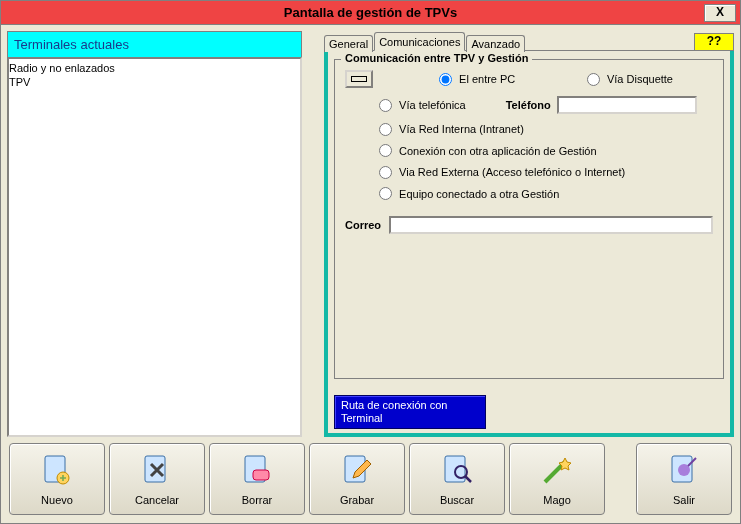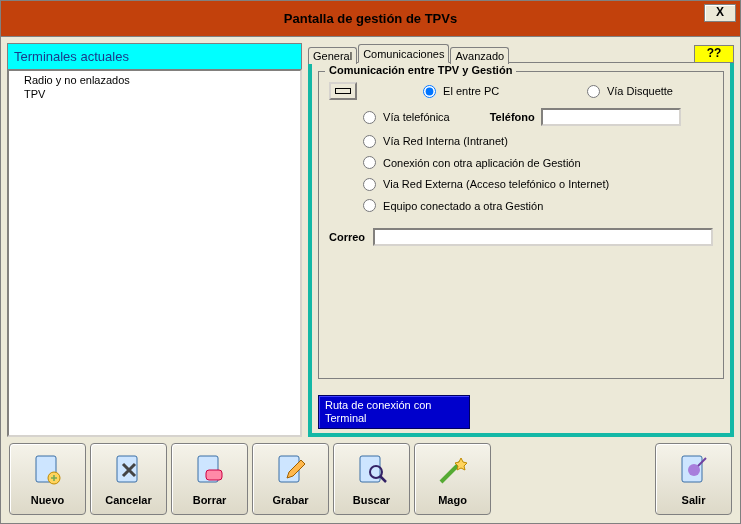--- a/index.html
+++ b/index.html
@@ -1,30 +1,30 @@
 <!DOCTYPE html>
 <html><head>
 <meta charset="utf-8">
 <style>
   * { box-sizing: border-box; font-family: Arial, sans-serif; font-size: 11px; }
   body { margin: 0; background: #fff; width: 741px; height: 524px; }
   
   .window { width: 741px; height: 524px; border: 1px solid #808080; background: #ece9d8; display: flex; flex-direction: column; }
   
-  .titlebar { height: 36px; background: #c2410c; border-bottom: 1px solid #808080; display: flex; align-items: center; justify-content: center; position: relative; }
+  .titlebar { height: 24px; background: #ef4444; border-bottom: 1px solid #808080; display: flex; align-items: center; justify-content: center; position: relative; }
   .title-text { font-weight: bold; font-size: 13px; color: #000; }
   .close-btn { position: absolute; right: 4px; top: 3px; width: 32px; height: 18px; border: 1px solid #808080; background: #ece9d8; box-shadow: inset 1px 1px 0 #fff; font-size: 12px; font-weight: bold; text-align: center; line-height: 14px; cursor: pointer; }
   
   .body { flex: 1; display: flex; flex-direction: column; padding: 6px; }
   
-  .main-row { display: flex; gap: 6px; flex: 1; height: 360px; }
+  .main-row { display: flex; gap: 22px; flex: 1; height: 360px; }
   
   .left-panel { width: 295px; display: flex; flex-direction: column; }
   .list-header { background: #00ffff; color: #1a3a8a; font-size: 13px; padding: 5px 6px; border: 1px solid #808080; border-bottom: none; }
-  .listbox { flex: 1; background: #fff; border: 2px inset #d6d3ce; padding: 2px 15px; font-size: 11px; color: #000; }
+  .listbox { flex: 1; background: #fff; border: 2px inset #d6d3ce; padding: 2px 0; font-size: 11px; color: #000; }
   .list-item { line-height: 14px; }
   
   .right-panel { flex: 1; display: flex; flex-direction: column; }
   
   .tabs-row { display: flex; align-items: flex-end; height: 20px; position: relative; }
   .tab { padding: 2px 4px; border: 1px solid #808080; border-bottom: none; background: #ece9d8; margin-right: 1px; position: relative; top: 1px; border-radius: 3px 3px 0 0; font-size: 11px; cursor: pointer; }
   .tab.active { background: #ece9d8; border-bottom: 1px solid #ece9d8; z-index: 2; font-size: 11px; padding-top:3px; top:0; }
   .tab-spacer { flex: 1; border-bottom: 1px solid #808080; height: 1px; align-self: flex-end; }
   .help-btn { width: 40px; height: 18px; background: #ffff00; border: 1px solid #808080; text-align: center; line-height: 15px; font-weight: bold; cursor: pointer; font-size: 12px; align-self: flex-end; }
   
@@ -47,21 +47,21 @@
   
   .text-input { border:2px inset #d6d3ce; background:#fff; height:18px; width:140px; padding:1px 3px; font-size:11px; }
   
   .correo-row { display:flex; align-items:center; margin-top:16px; }
   .correo-label { font-weight:bold; margin-right:8px; }
   .correo-input { flex:1; }
   
   .route-btn { margin-top:16px; width:152px; height:34px; background:#0000cc; color:#fff; border:1px solid #000060; box-shadow:inset 1px 1px 0 #4040ff; padding:3px 6px; text-align:left; font-size:11px; line-height:13px; cursor:pointer; }
   
   .toolbar { display:flex; gap:4px; padding:6px 2px 2px 2px; }
-  .tool-btn { width:77px; height:72px; background:linear-gradient(#f5f3ea,#ddd9c8); border:1px solid #808080; border-radius:4px; box-shadow:inset 1px 1px 0 #fff; display:flex; flex-direction:column; align-items:center; justify-content:center; gap:4px; cursor:pointer; font-size:12px;font-weight:bold; }
+  .tool-btn { width:96px; height:72px; background:linear-gradient(#f5f3ea,#ddd9c8); border:1px solid #808080; border-radius:4px; box-shadow:inset 1px 1px 0 #fff; display:flex; flex-direction:column; align-items:center; justify-content:center; gap:4px; cursor:pointer; font-size:12px; }
   .tool-btn svg { width:36px; height:36px; }
   .toolbar-spacer { flex:1; }
 </style>
 </head>
 <body>
 
 <div class="window">
   <div class="titlebar">
     <span class="title-text">Pantalla de gestión de TPVs</span>
     <div class="close-btn">X</div>

